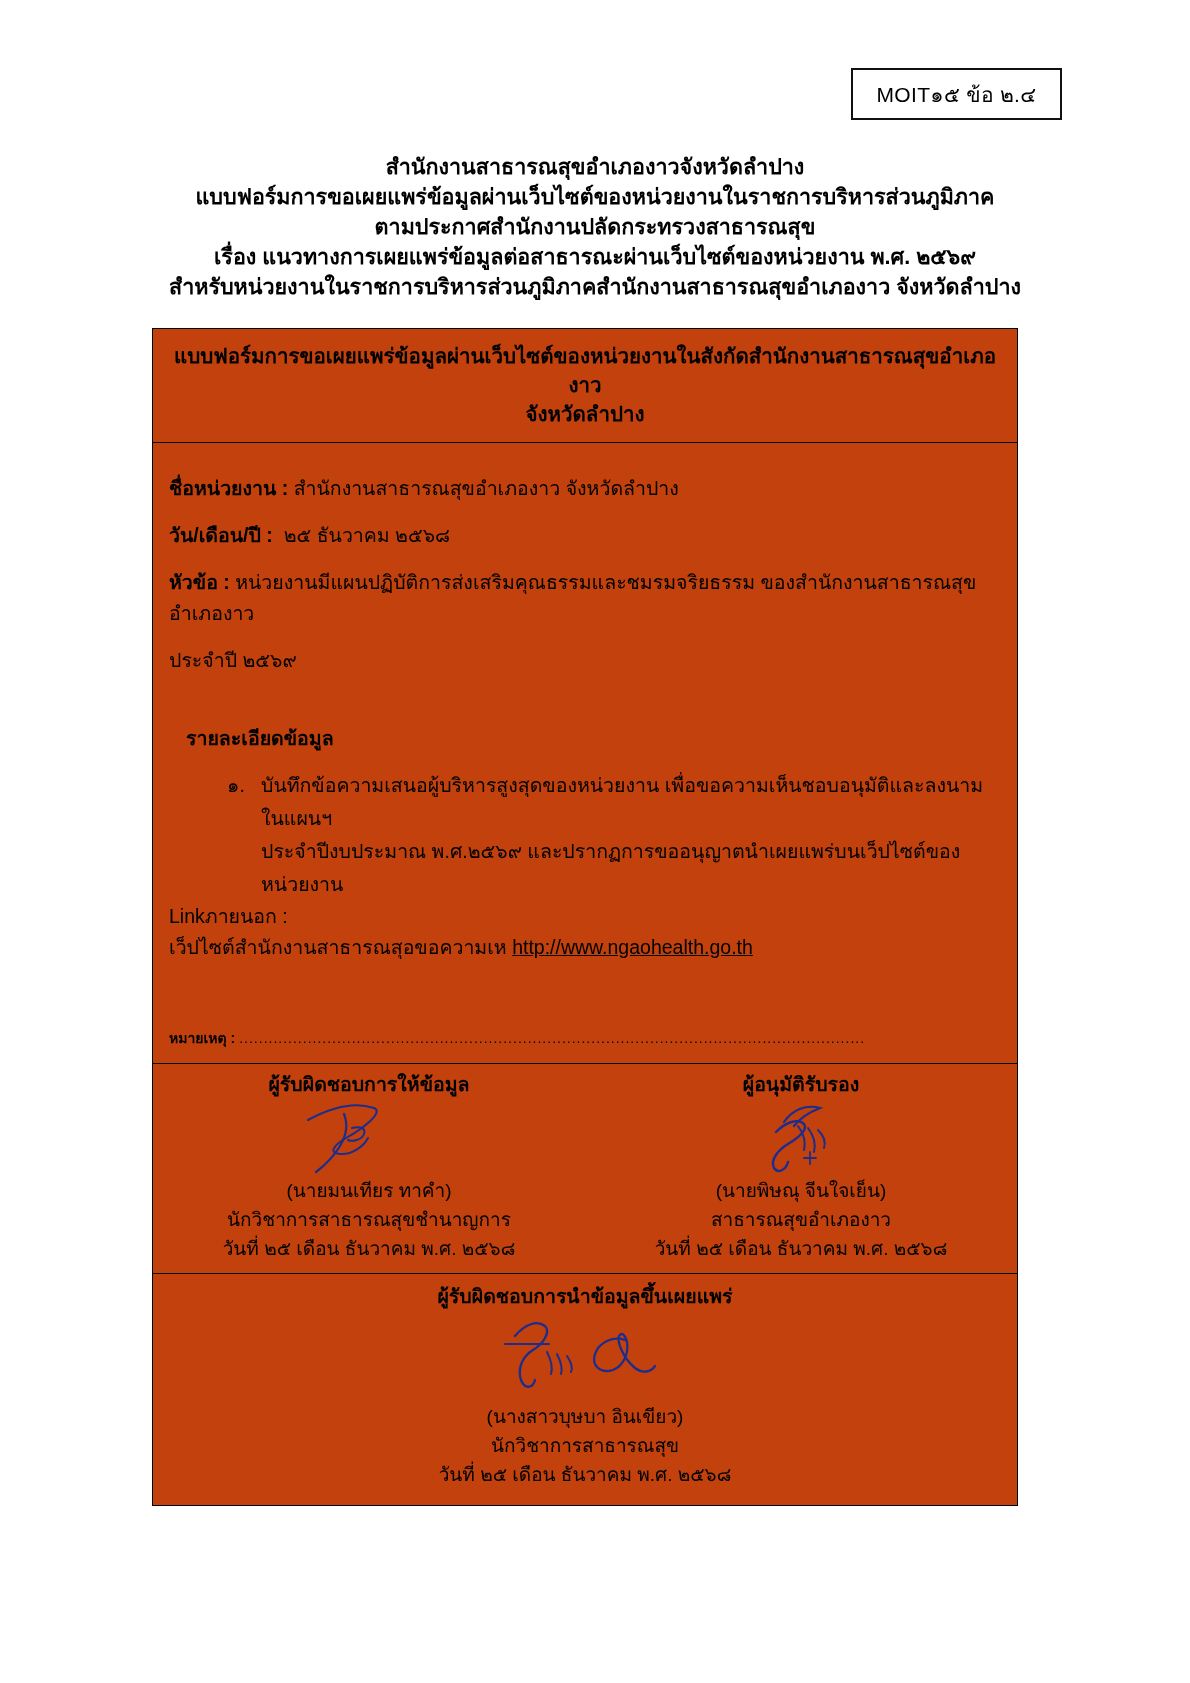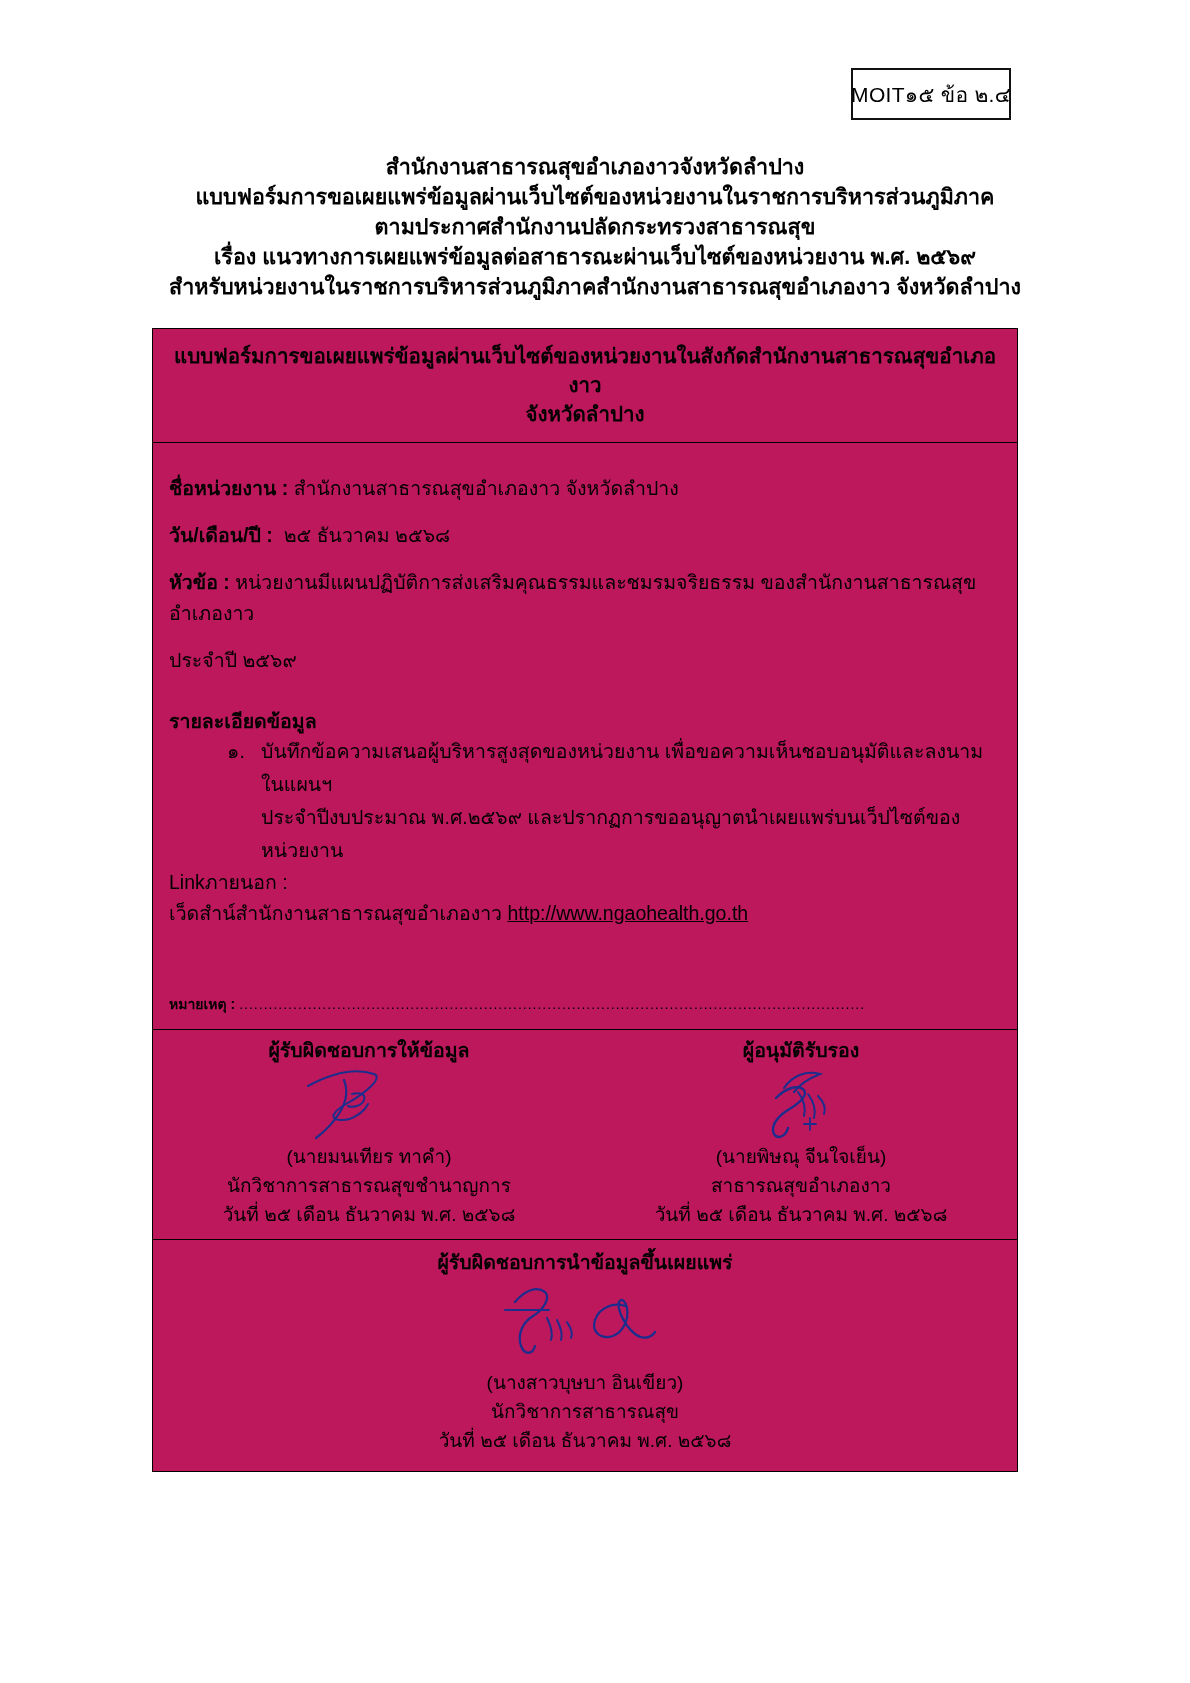--- a/index.html
+++ b/index.html
@@ -22,21 +22,21 @@
     width: 1190px;
     height: 1683px;
     box-sizing: border-box;
   }
 
   
   .code-box {
     position: absolute;
     top: 68px;
     left: 851px;
-    width: 160px;
+    width: 211px;
     height: 52px;
     border: 2px solid #111;
     display: flex;
     align-items: center;
     justify-content: center;
     box-sizing: border-box;
   }
   .code-box .code-text {
     font-size: 21px;
     letter-spacing: 0.3px;
@@ -59,21 +59,21 @@
   }
 
   
   .doc-table {
     position: absolute;
     top: 328px;
     left: 152px;
     width: 866px;
     border: 1.5px solid #000;
     box-sizing: border-box;
-    background: #be185d;
+    background: #c2410c;
   }
   .row {
     border-bottom: 1.5px solid #000;
     box-sizing: border-box;
   }
   .row:last-child { border-bottom: none; }
 
   .table-head {
     padding: 12px 18px 14px 18px;
     text-align: center;
@@ -95,21 +95,21 @@
     line-height: 31px;
     margin: 16px 0 1px 0;
   }
   .fld b { font-weight: bold; }
   .spacer-md { height: 30px; }
 
   .sec-head {
     font-size: 19.5px;
     font-weight: bold;
     line-height: 28px;
-    margin: 0;
+    margin: 17px;
   }
 
   .num-item {
     display: flex;
     font-size: 19.5px;
     line-height: 33px;
     padding-left: 58px;
   }
   .num-item .num {
     width: 34px;
@@ -239,21 +239,21 @@
         <span class="num-text">บันทึกข้อความเสนอผู้บริหารสูงสุดของหน่วยงาน เพื่อขอความเห็นชอบอนุมัติและลงนามในแผนฯ</span>
       </div>
       <div class="num-item">
         <span class="num"></span>
         <span class="num-text">ประจำปีงบประมาณ พ.ศ.๒๕๖๙ และปรากฏการขออนุญาตนำเผยแพร่บนเว็ปไซต์ของหน่วยงาน</span>
       </div>
 
       <div class="link-label">Linkภายนอก :</div>
 
       <div class="link-line">
-        <span>เว็ดสำน์สำนักงานสาธารณสุขอำเภองาว </span><a class="link-url" href="#">http://www.ngaohealth.go.th</a>
+        <span>เว็ปไซต์สำนักงานสาธารณสุอขอความเห </span><a class="link-url" href="#">http://www.ngaohealth.go.th</a>
       </div>
 
       <div class="spacer-md"></div>
       <div class="spacer-md"></div>
 
       <div class="note-line">
         <b>หมายเหตุ :</b>
         <span class="note-dots">................................................................................................................................</span>
       </div>
     </div>

